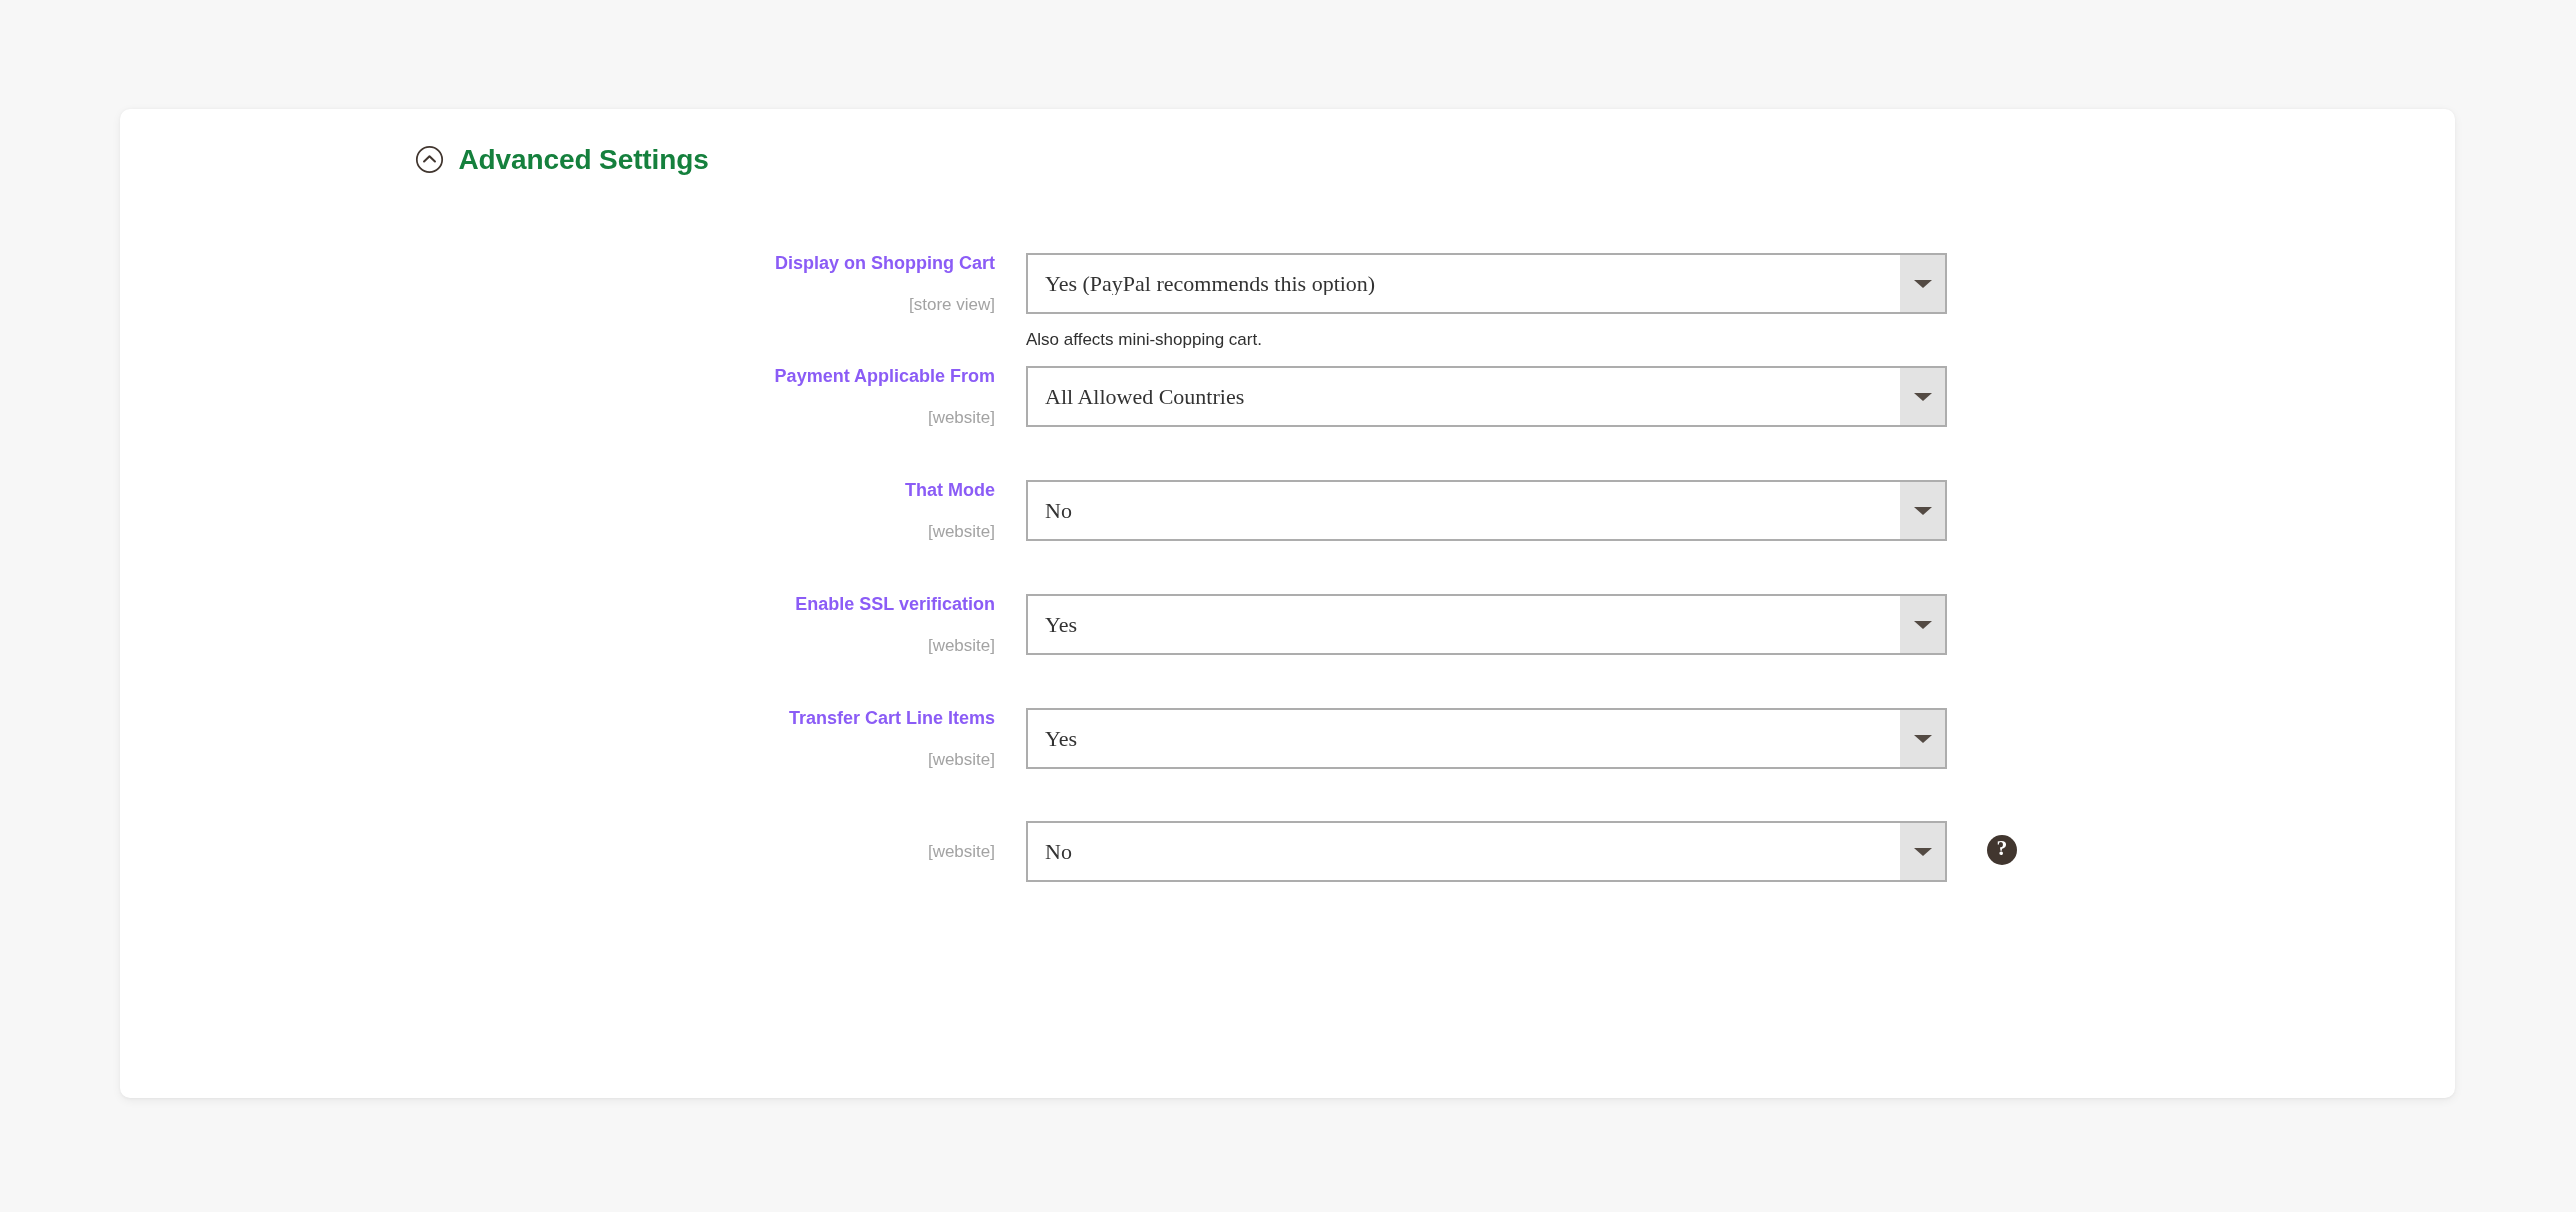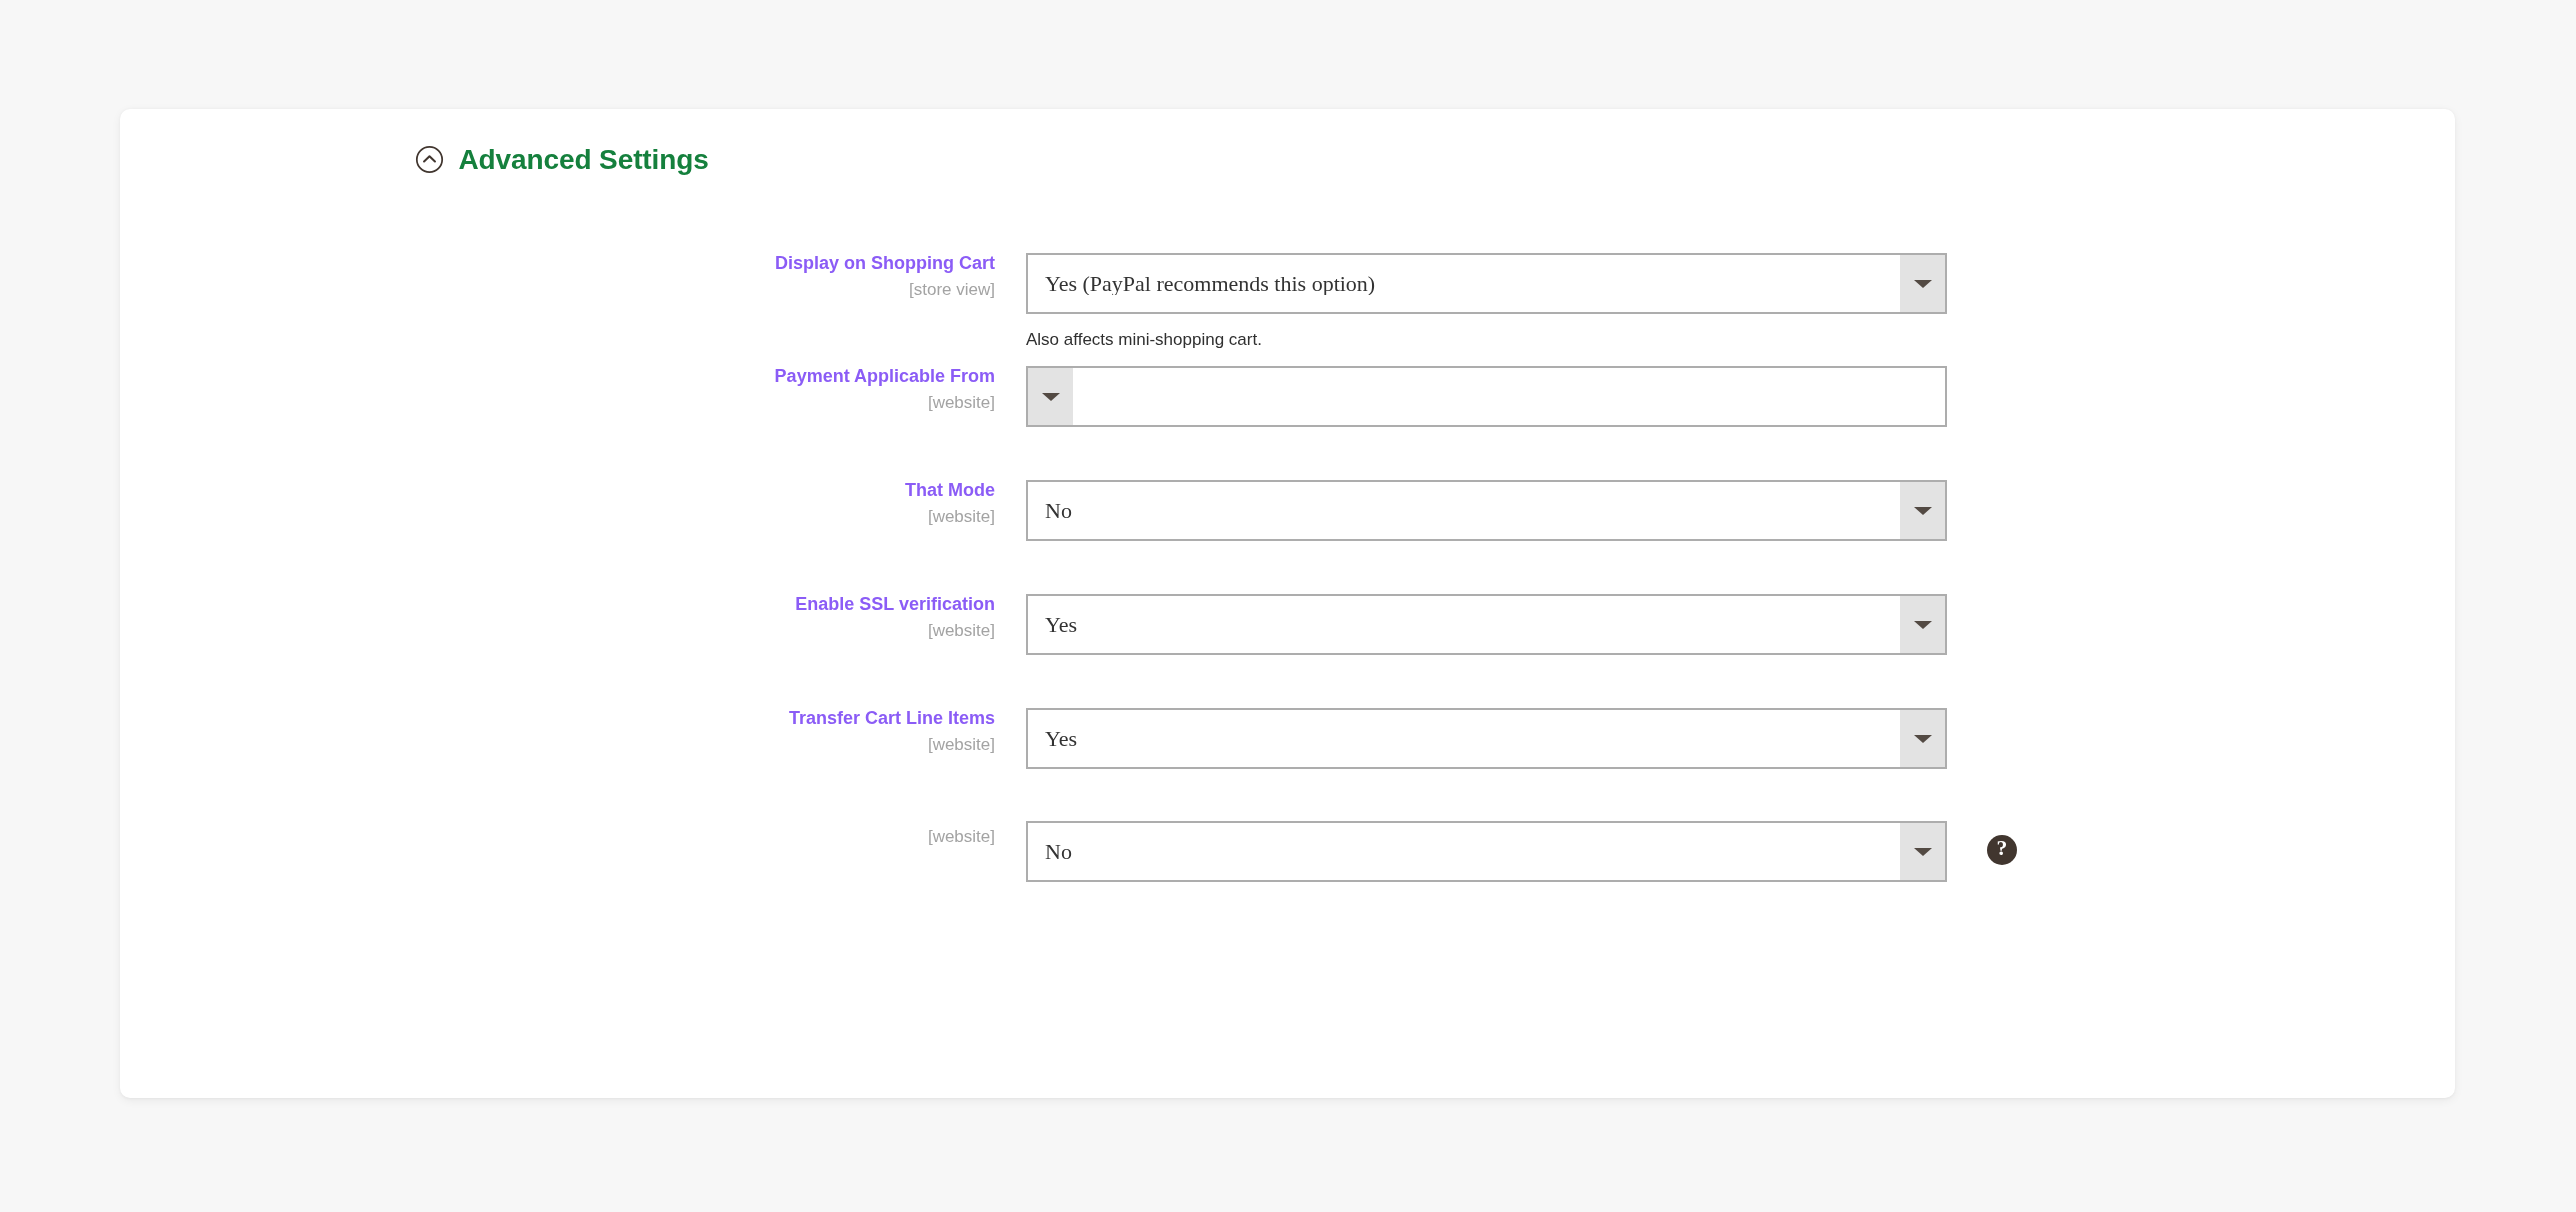--- a/index.html
+++ b/index.html
@@ -86,21 +86,21 @@
     color: #8b5cf6;
     line-height: 1.18;
     white-space: nowrap;
   }
   .field-scope {
     display: block;
     font-size: 17px;
     font-weight: normal;
     color: #a3a3a3;
     line-height: 1.3;
-    margin-top: 5px;
+    margin-top: 20px;
     white-space: nowrap;
   }
 
   .field-control-col {
     position: absolute;
     left: 906px;           
     width: 1430px;
   }
 
   
@@ -209,20 +209,21 @@
         </div>
       </div>
 
       <div class="field-row" style="top:257px;">
         <div class="field-label-col">
           <span class="field-label">Payment Applicable From</span>
           <span class="field-scope">[website]</span>
         </div>
         <div class="field-control-col">
           <div class="select">
+            <span class="select-value">All Allowed Countries</span>
             <span class="select-arrow-btn">
               <span class="select-arrow-glyph"></span>
             </span>
           </div>
         </div>
       </div>
 
       <div class="field-row" style="top:371px;">
         <div class="field-label-col">
           <span class="field-label">That Mode</span>

